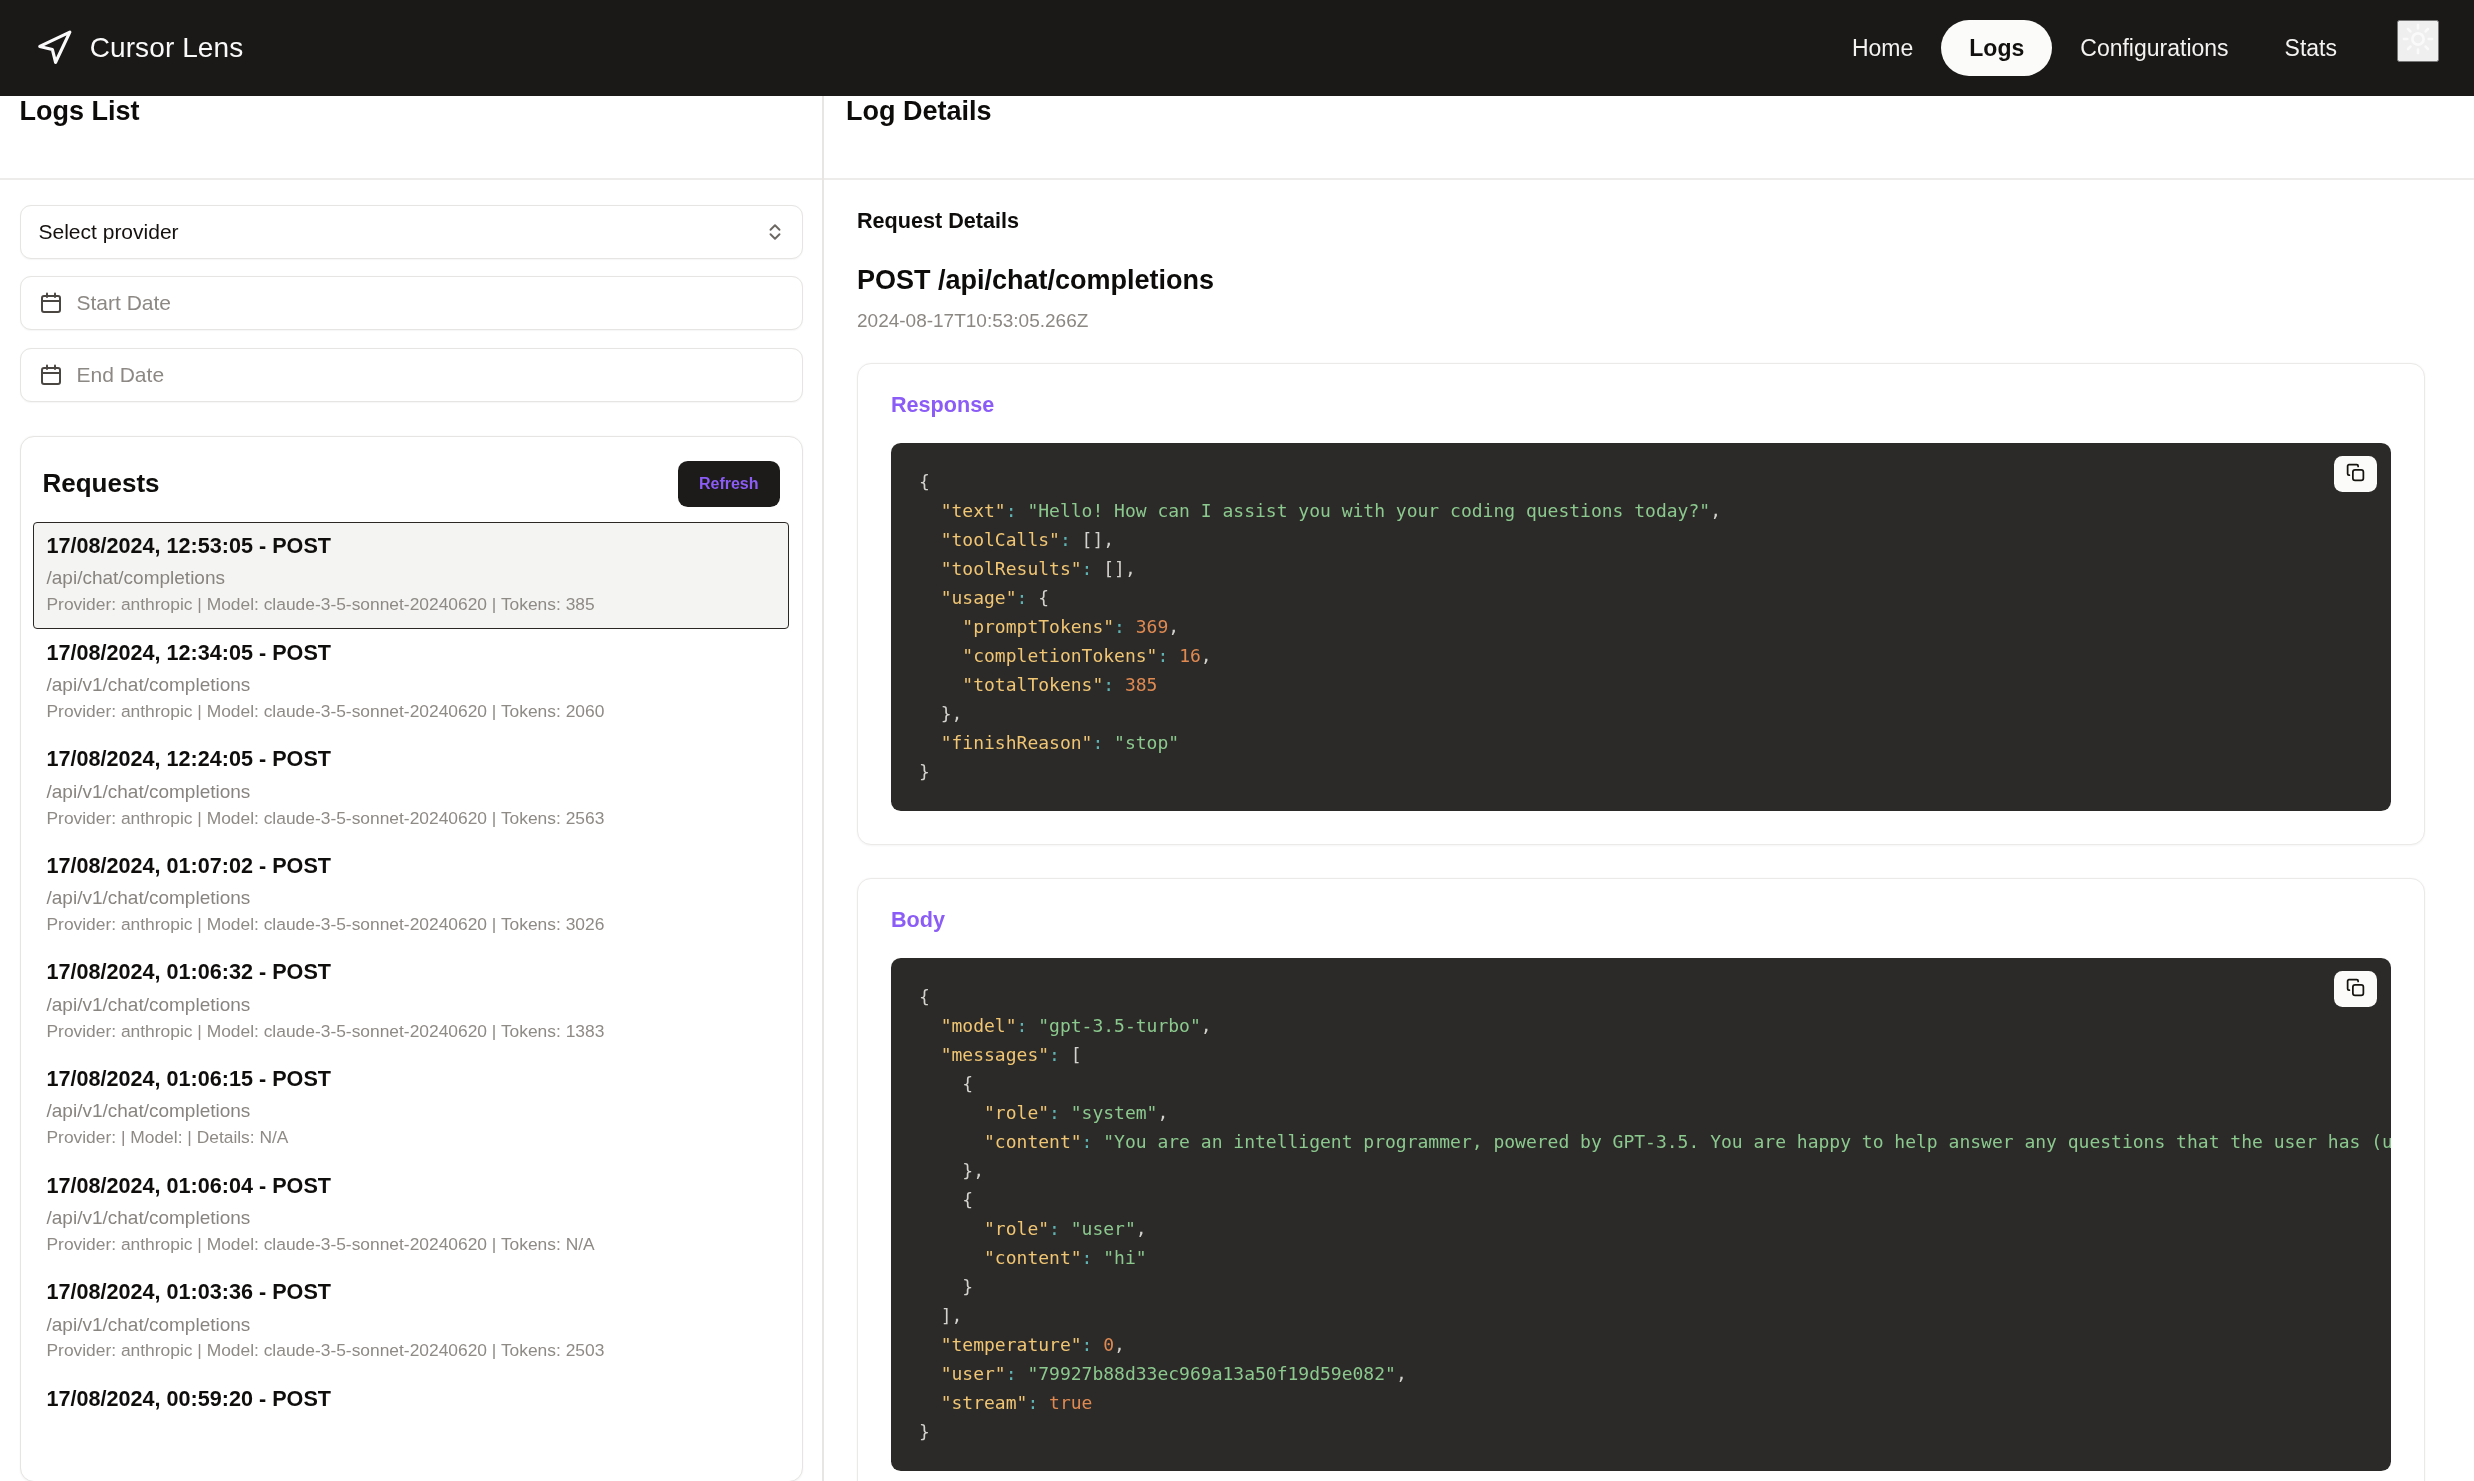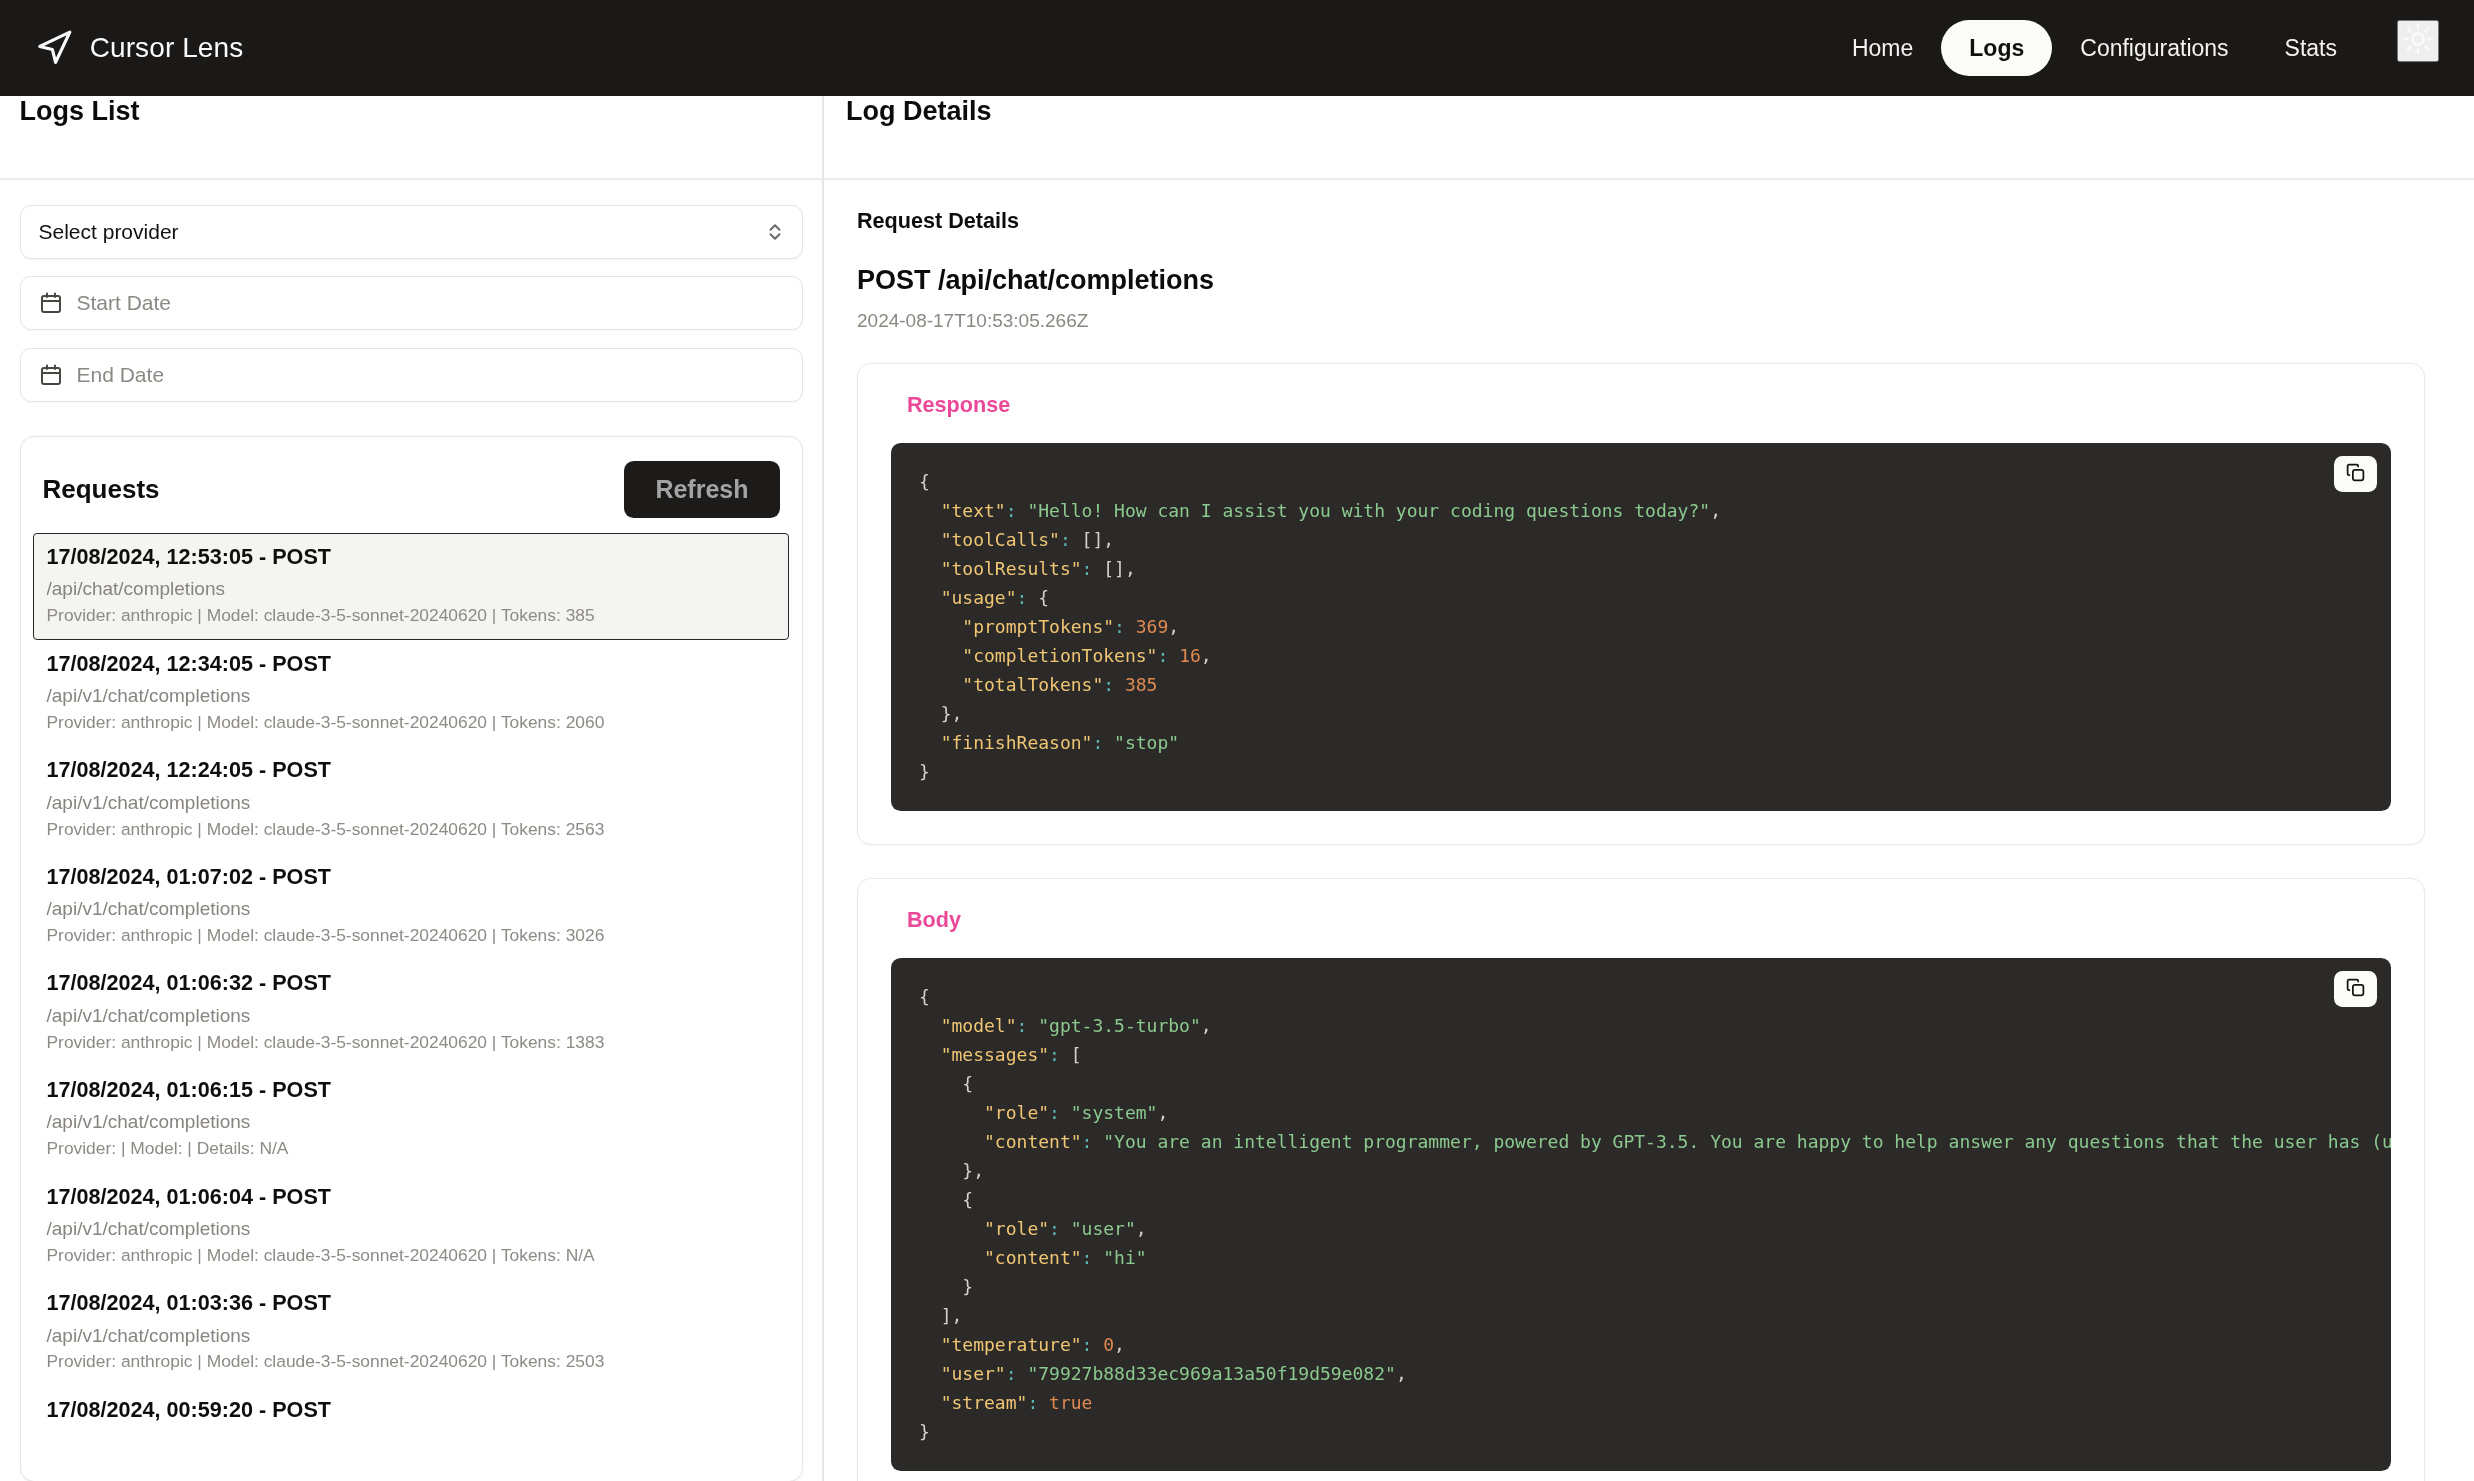--- a/index.html
+++ b/index.html
@@ -81,24 +81,24 @@
     flex: 1; min-height: 0;
     display: flex; flex-direction: column;
     overflow: hidden;
   }
   .requests-head {
     display: flex; align-items: center; justify-content: space-between;
     padding: 24px 22px 15.3px 22px; flex: none;
   }
   .requests-title { font-size: 26px; font-weight: bold; color: #100e0d; }
   .refresh-btn {
-    background: #1d1b19; color: #a3a3a3;
-    font-size: 25px; font-weight: 600;
+    background: #1d1b19; color: #8b5cf6;
+    font-size: 16px; font-weight: 600;
     border: none; border-radius: 9.8px;
-    padding: 14px 31px; cursor: pointer;
+    padding: 14px 21px; cursor: pointer;
   }
   .requests-list {
     flex: 1; min-height: 0; overflow: hidden;
     padding: 0 12.5px 0 12.5px;
   }
   .req-item {
     border: 1.4px solid transparent; border-radius: 4px;
     padding: 9.8px 12.5px 12.5px 12.5px;
   }
   .req-item.selected { background: #f4f4f2; border-color: #2a2724; }
@@ -115,21 +115,21 @@
   .endpoint { font-size: 27px; font-weight: bold; color: #0d0c0b; margin-bottom: 14px; }
   .timestamp { font-size: 19px; color: #8b8782; margin-bottom: 31px; }
 
   .card {
     border: 1.4px solid #eceae8; border-radius: 14px;
     background: #fff;
     box-shadow: 0 0.7px 2.1px rgba(0,0,0,.045);
     padding: 28px 33px 33px 33px;
     margin-bottom: 33px;
   }
-  .card-title { font-size: 21.6px; font-weight: bold; color: #ec4899; margin-bottom: 25px; margin-left: 16px; }
+  .card-title { font-size: 21.6px; font-weight: bold; color: #8b5cf6; margin-bottom: 25px; }
 
   .codeblock {
     position: relative;
     background: #2b2a28; border-radius: 9.8px;
     padding: 24px 28px 25px 28px;
     overflow: hidden;
   }
   pre.code {
     font-family: "DejaVu Sans Mono", monospace;
     font-size: 18px; line-height: 29px;

